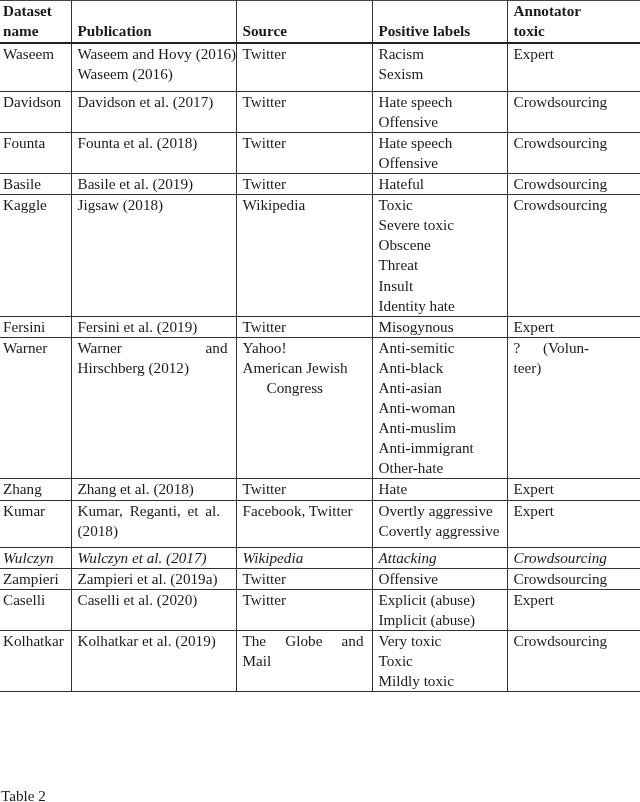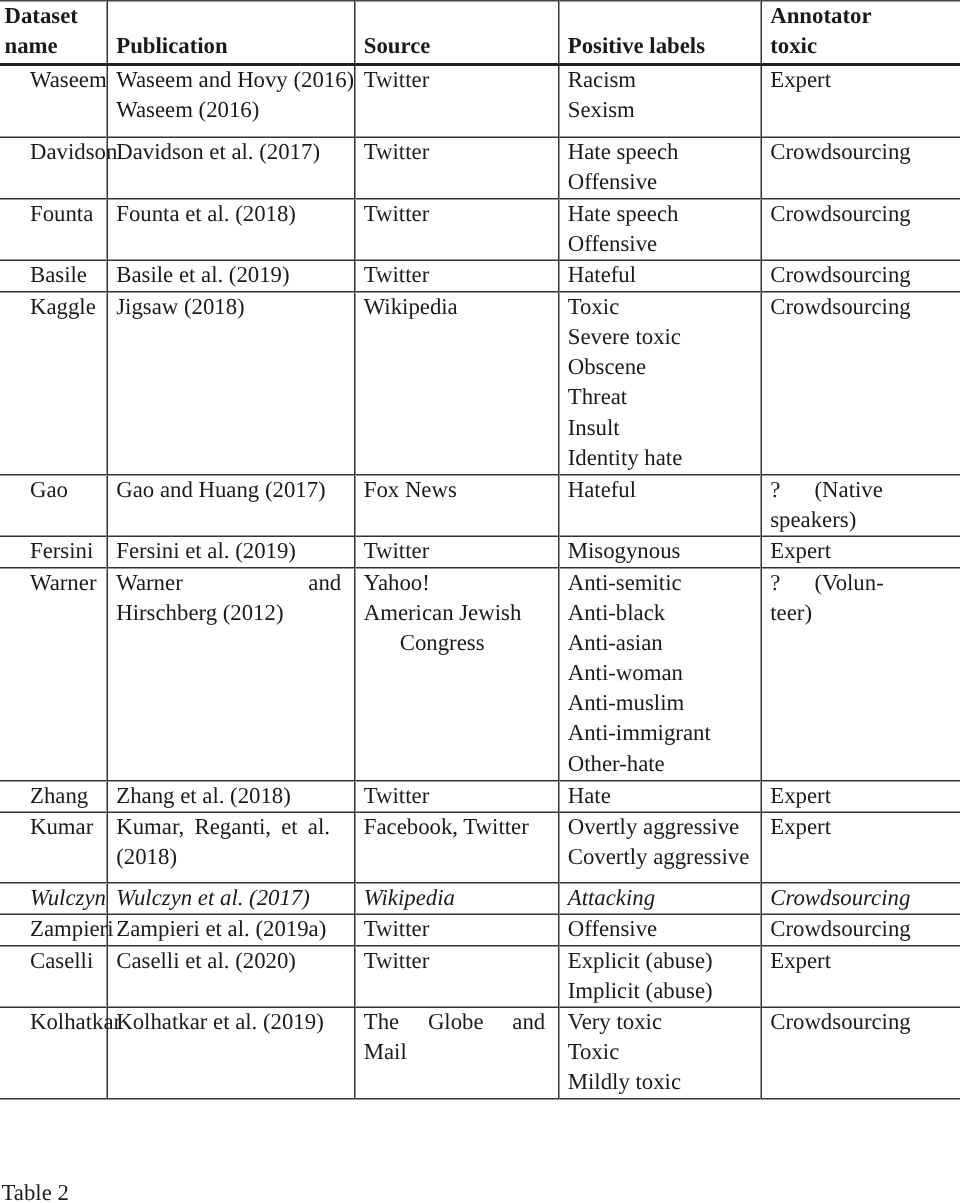--- a/index.html
+++ b/index.html
@@ -5,21 +5,21 @@
   html, body { margin: 0; padding: 0; background: #ffffff; }
   body { width: 640px; height: 802px; overflow: hidden; position: relative;
          font-family: "Liberation Serif", "DejaVu Serif", serif; color: #1a1a1a; font-size: 15.2px; }
   table { border-collapse: collapse; position: absolute; left: 0; top: 0; width: 640px; table-layout: fixed; }
   col.c0 { width: 71px; } col.c1 { width: 165px; } col.c2 { width: 136px; } col.c3 { width: 135px; } col.c4 { width: 133px; }
   th, td { vertical-align: top; padding: 0 0 0 6px; line-height: 20.1px; text-align: left; overflow: visible; white-space: nowrap; }
   th { font-weight: bold; vertical-align: bottom; padding-bottom: 1px; }
   th + th, td + td { border-left: 1.5px solid #333; }
   thead tr { border-top: 1.5px solid #444; border-bottom: 2.5px solid #222; }
   tbody tr { border-bottom: 1.5px solid #333; }
-  td.c0 { padding-left: 20px; }
+  td.c0 { padding-left: 3px; }
   th.c0 { padding-left: 3px; }
   .line { display: block; }
   .indent { padding-left: 24px; }
   .justify { display: flex; justify-content: space-between; padding-right: 8px; }
   .caption { position: absolute; left: 1px; top: 787px; font-size: 15.2px; line-height: 18px; }
 </style>
 </head>
 <body>
 
 <table>
@@ -135,33 +135,20 @@
           <span class="line">Obscene</span>
           <span class="line">Threat</span>
           <span class="line">Insult</span>
           <span class="line">Identity hate</span>
       </td>
       <td>
           <span class="line">Crowdsourcing</span>
         </td>
     </tr>
 
-    <tr style="height:41px;">
-      <td class="c0">Gao</td>
-      <td>
-          <span class="line">Gao and Huang (2017)</span>
-        </td>
-      <td>
-          <span class="line">Fox News</span>
-        </td>
-      <td>
-          <span class="line">Hateful</span>
-        </td>
-      <td style="white-space:pre;"><span class="line">?      (Native</span><span class="line">speakers)</span></td>
-    </tr>
 
     <tr style="height:20px;">
       <td class="c0">Fersini</td>
       <td>
           <span class="line">Fersini et al. (2019)</span>
         </td>
       <td>
           <span class="line">Twitter</span>
         </td>
       <td>

